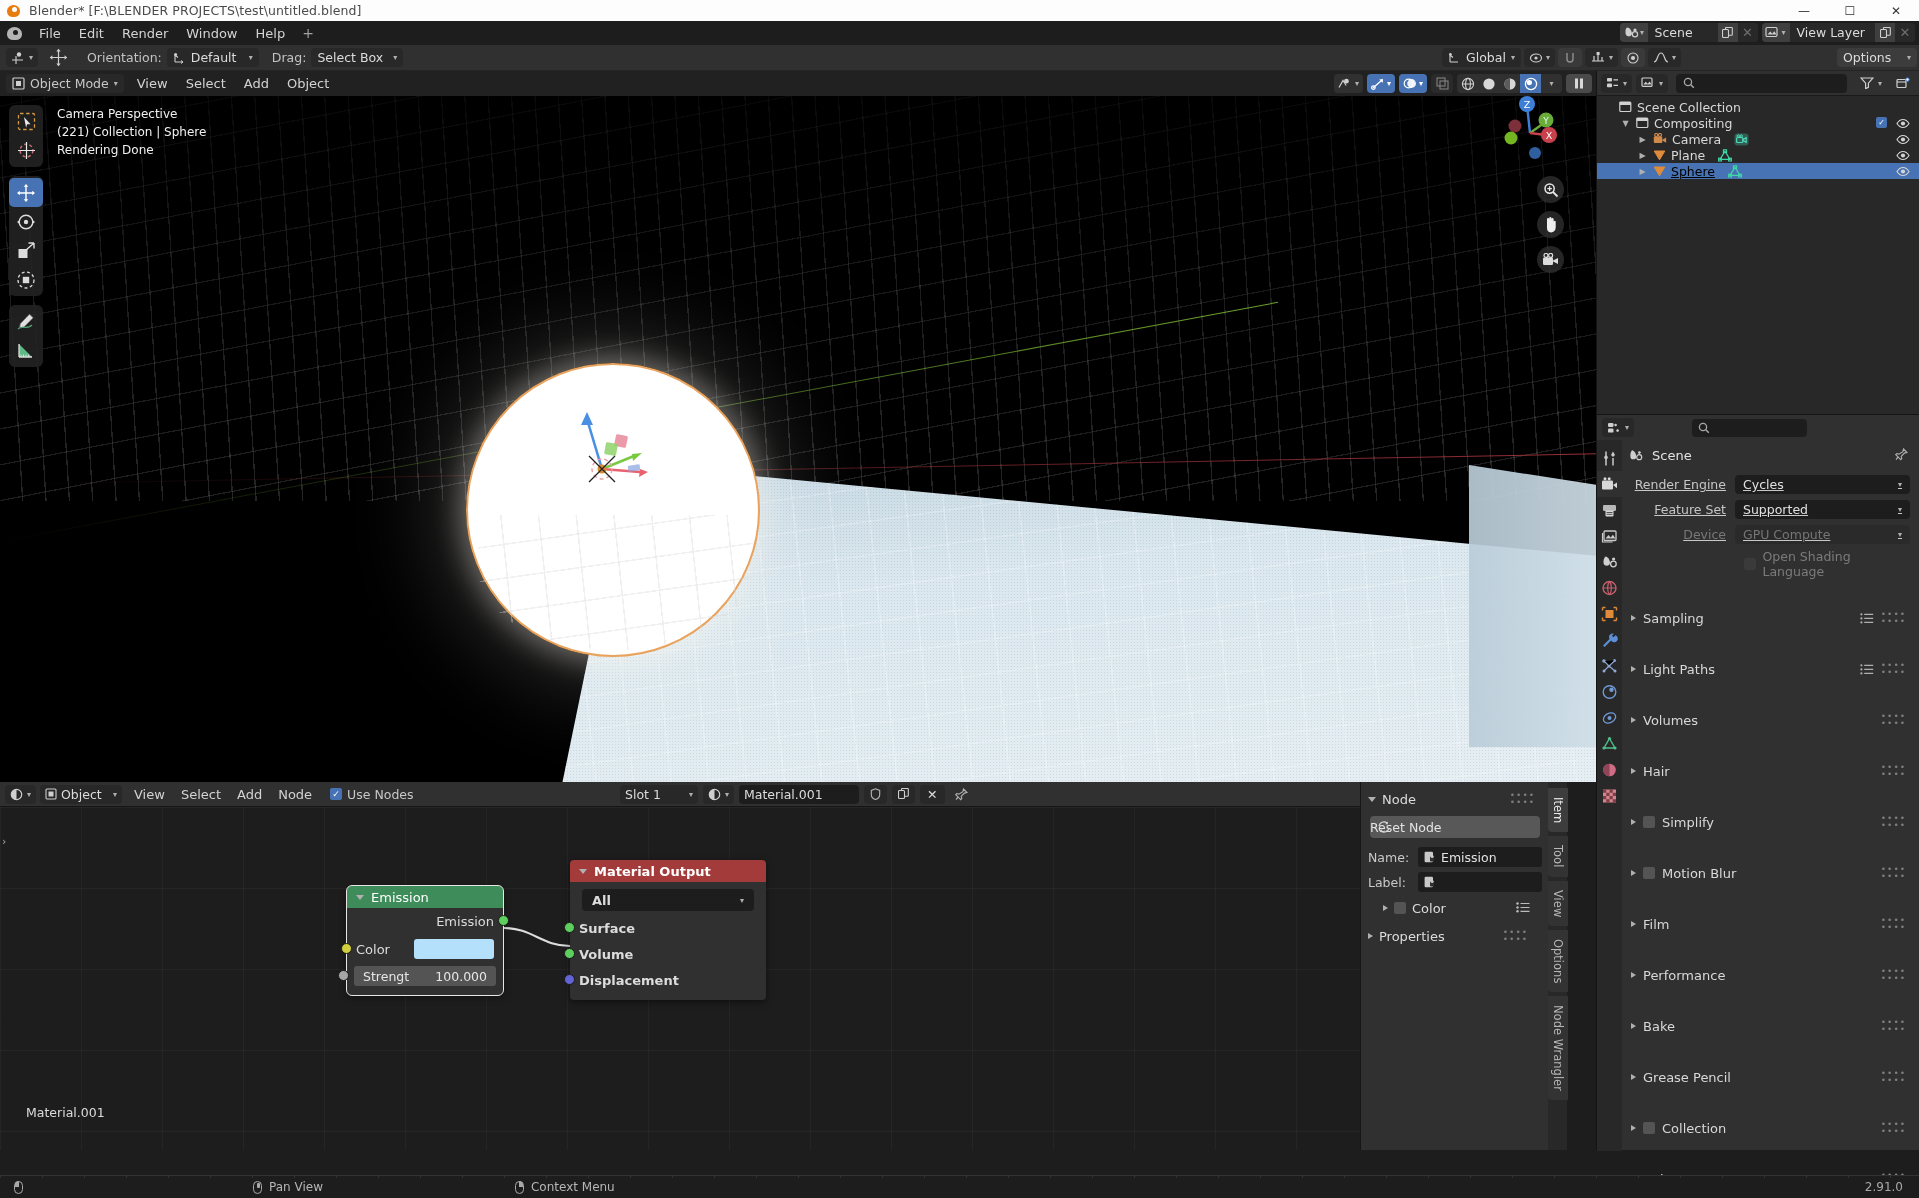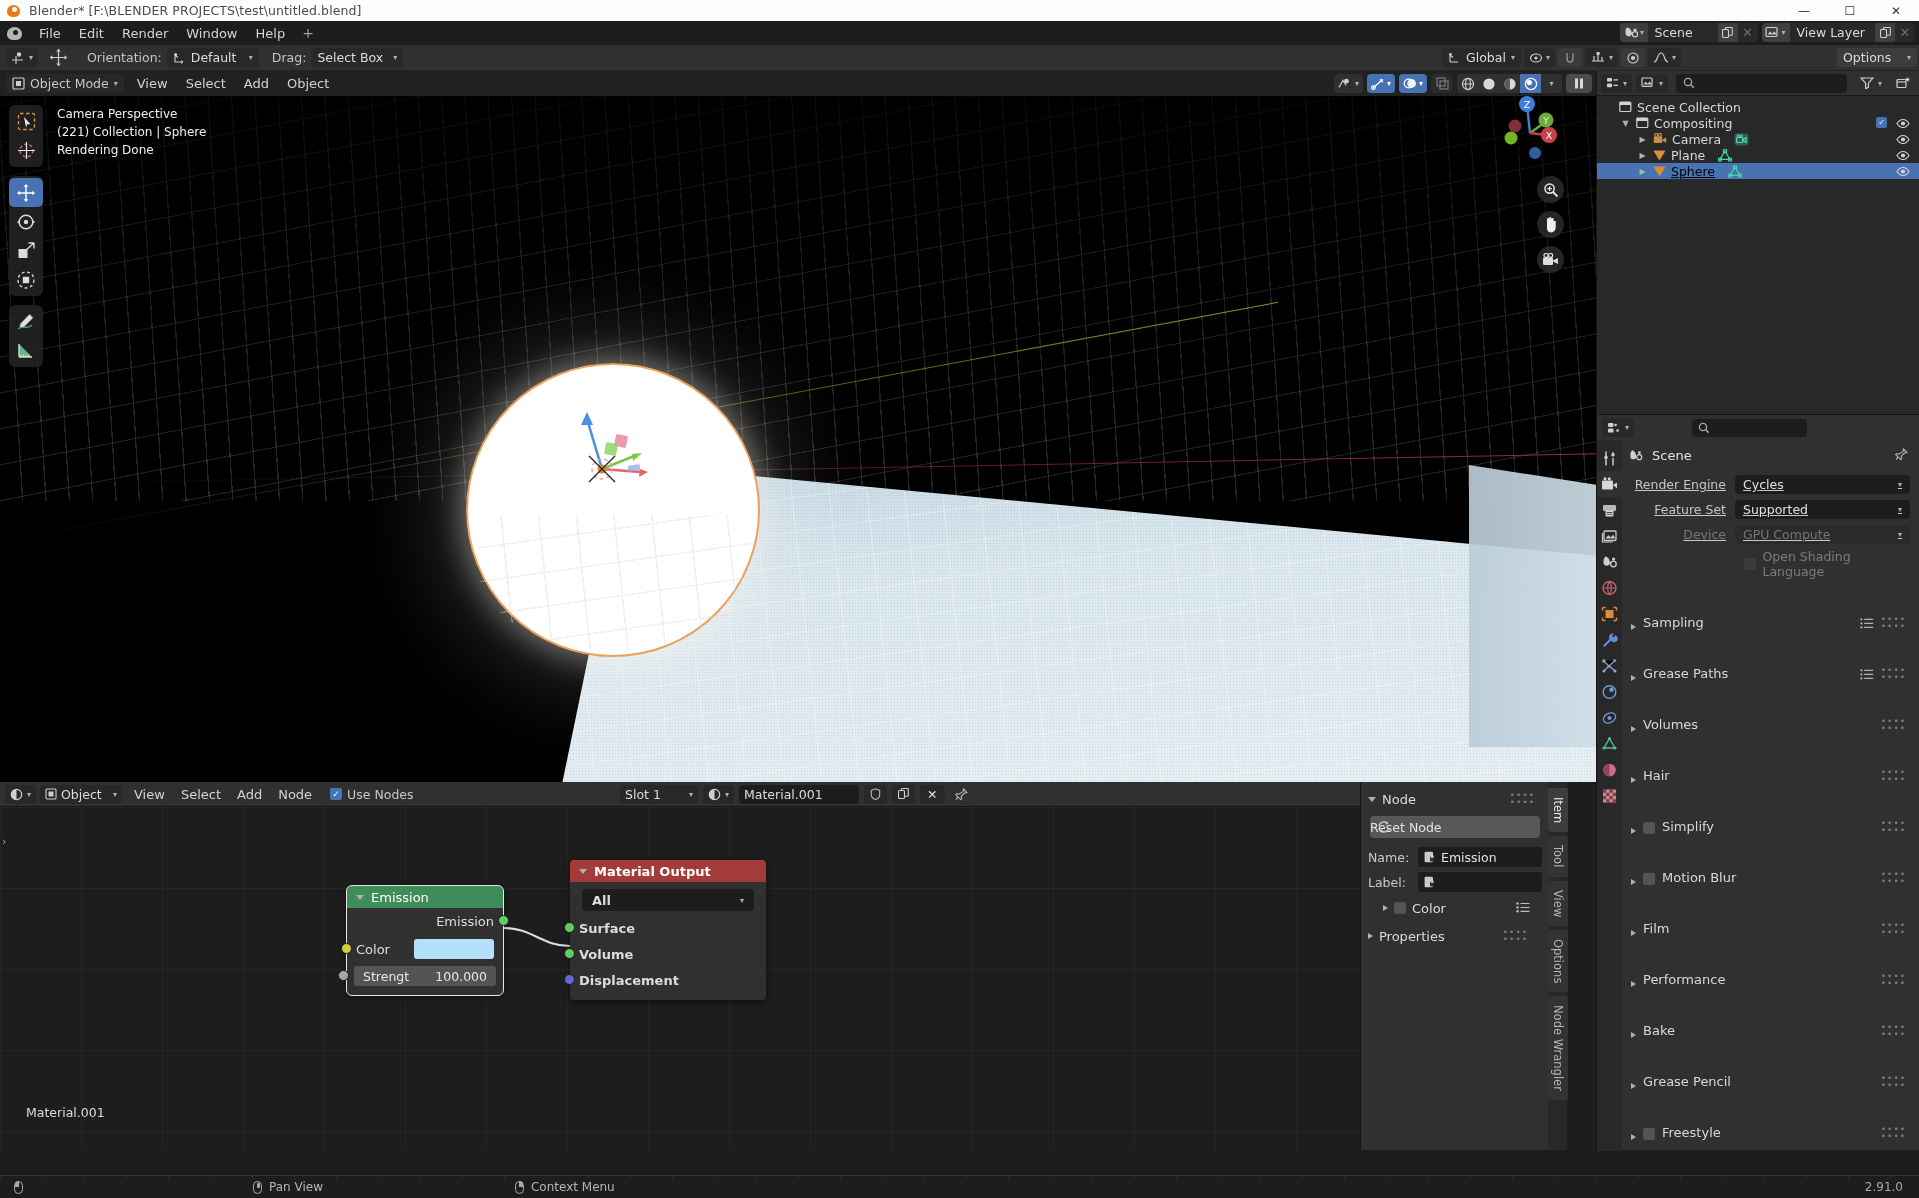--- a/index.html
+++ b/index.html
@@ -247,21 +247,21 @@
     font-size:12.5px; color:#c6c6c6;}
   .pr-row .pl.dim { color:#787878; }
   .pr-drop { flex:1; height:19px; background:#1d1d1d; border-radius:4px;
     display:flex; align-items:center; justify-content:space-between;
     padding:0 8px; font-size:12.5px; color:#e0e0e0;}
   .pr-drop.dim { background:#2a2a2a; color:#757575;}
   .pr-chk-row { display:flex; align-items:center; gap:7px; margin:3px 0 3px 116px;
     font-size:12.5px; color:#7b7b7b;}
   .sq { width:12px; height:12px; background:#545454; border-radius:2px;}
   .sq.dim { background:#3a3a3a;}
-  .pr-panel { display:flex; align-items:flex-end; gap:7px; height:24px;
+  .pr-panel { display:flex; align-items:center; gap:7px; height:24px;
     font-size:13px; color:#d8d8d8; position:relative; padding-left:3px;margin-top:27px;}
   .pr-panel .right-ic { position:absolute; right:4px; display:flex; gap:7px;
     align-items:center;}
 
   
   #statusbar { position:absolute; left:0; top:1175px; width:1919px; height:23px;
     background:#1d1d1d; border-top:1px solid #333; display:flex;
     align-items:center; font-size:12px; color:#b6b6b6;}
   .sb-item { display:flex; align-items:center; gap:7px;}
   #sb-ver { position:absolute; right:16px; font-size:12px; color:#a8a8a8;}
@@ -1127,21 +1127,21 @@
                   <circle cx="1.4" cy="5.4" r="1.1" fill="#b0b0b0"></circle>
                   <circle cx="1.4" cy="9.4" r="1.1" fill="#b0b0b0"></circle>
                   <path d="M4.2 1.3h9M4.2 5.4h9M4.2 9.4h9" stroke="#b0b0b0" stroke-width="1.2"></path>
                 </svg>
               </span>
               <span class="dots">••••<br>••••</span>
             </span>
           </div>
           <div class="pr-panel">
             <span class="tri"></span>
-            <span>Grease Paths</span>
+            <span>Light Paths</span>
             <span class="right-ic">
               <span style="display: flex;">
                 <svg width="14" height="11" viewBox="0 0 14 11">
                   <circle cx="1.4" cy="1.3" r="1.1" fill="#b0b0b0"></circle>
                   <circle cx="1.4" cy="5.4" r="1.1" fill="#b0b0b0"></circle>
                   <circle cx="1.4" cy="9.4" r="1.1" fill="#b0b0b0"></circle>
                   <path d="M4.2 1.3h9M4.2 5.4h9M4.2 9.4h9" stroke="#b0b0b0" stroke-width="1.2"></path>
                 </svg>
               </span>
               <span class="dots">••••<br>••••</span>
@@ -1201,21 +1201,21 @@
           <div class="pr-panel">
             <span class="tri"></span>
             <span>Grease Pencil</span>
             <span class="right-ic">
               <span class="dots">••••<br>••••</span>
             </span>
           </div>
           <div class="pr-panel">
             <span class="tri"></span>
             <span class="sq"></span>
-            <span>Freestyle</span>
+            <span>Collection</span>
             <span class="right-ic">
               <span class="dots">••••<br>••••</span>
             </span>
           </div>
           <div class="pr-panel">
             <span class="tri"></span>
             <span>Color Management</span>
             <span class="right-ic">
               <span class="dots">••••<br>••••</span>
             </span>

